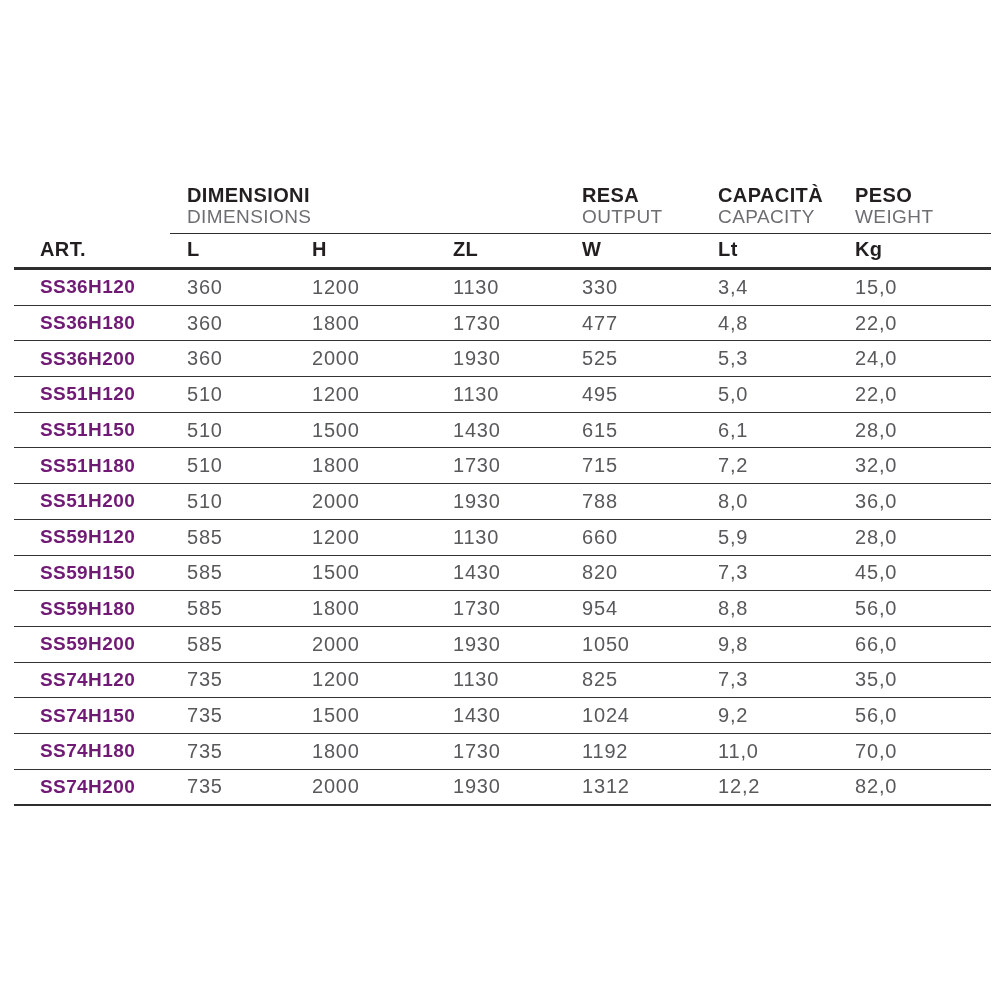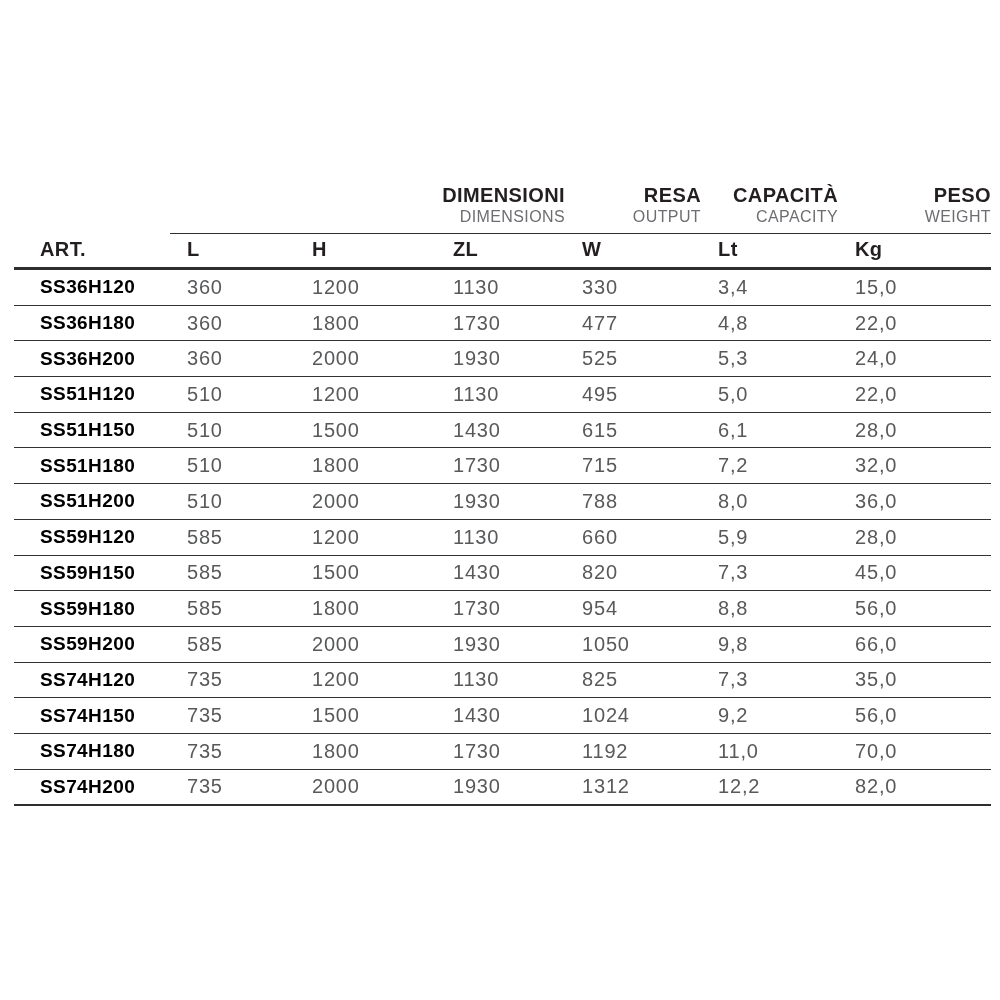--- a/index.html
+++ b/index.html
@@ -28,35 +28,34 @@
     font-weight: normal;
     overflow: hidden;
     white-space: nowrap;
   }
   
   .group-row th {
     height: 57px;
     vertical-align: bottom;
     padding: 0 0 6px 17px;
     border-bottom: 1.5px solid #2e2e2e;
-    text-align: right;
   }
   .group-row th.art-spacer {
     border-bottom: none;
     padding-left: 26px;
   }
   .group-it {
     font-size: 20px;
     font-weight: 700;
     letter-spacing: 0.4px;
     color: #231f20;
     line-height: 21px;
   }
   .group-en {
-    font-size: 16px;
+    font-size: 19px;
     font-weight: 400;
     letter-spacing: 0.4px;
     color: #6d6e71;
     line-height: 21px;
   }
   
   .sub-row th {
     height: 31px;
     vertical-align: middle;
     padding: 0 0 2px 17px;
@@ -77,21 +76,21 @@
     border-bottom: 1.7px solid #323232;
     font-size: 20px;
     letter-spacing: 0.8px;
     color: #58595b;
   }
   .spec-table tbody td.art-cell {
     padding-left: 26px;
     font-size: 19px;
     font-weight: 700;
     letter-spacing: 0.4px;
-    color: #000000;
+    color: #701a75;
   }
   .spec-table tbody tr:last-child td {
     border-bottom: 2.2px solid #2e2e2e;
   }
 </style>
 </head>
 <body>
 
 <table class="spec-table">
   <colgroup>

